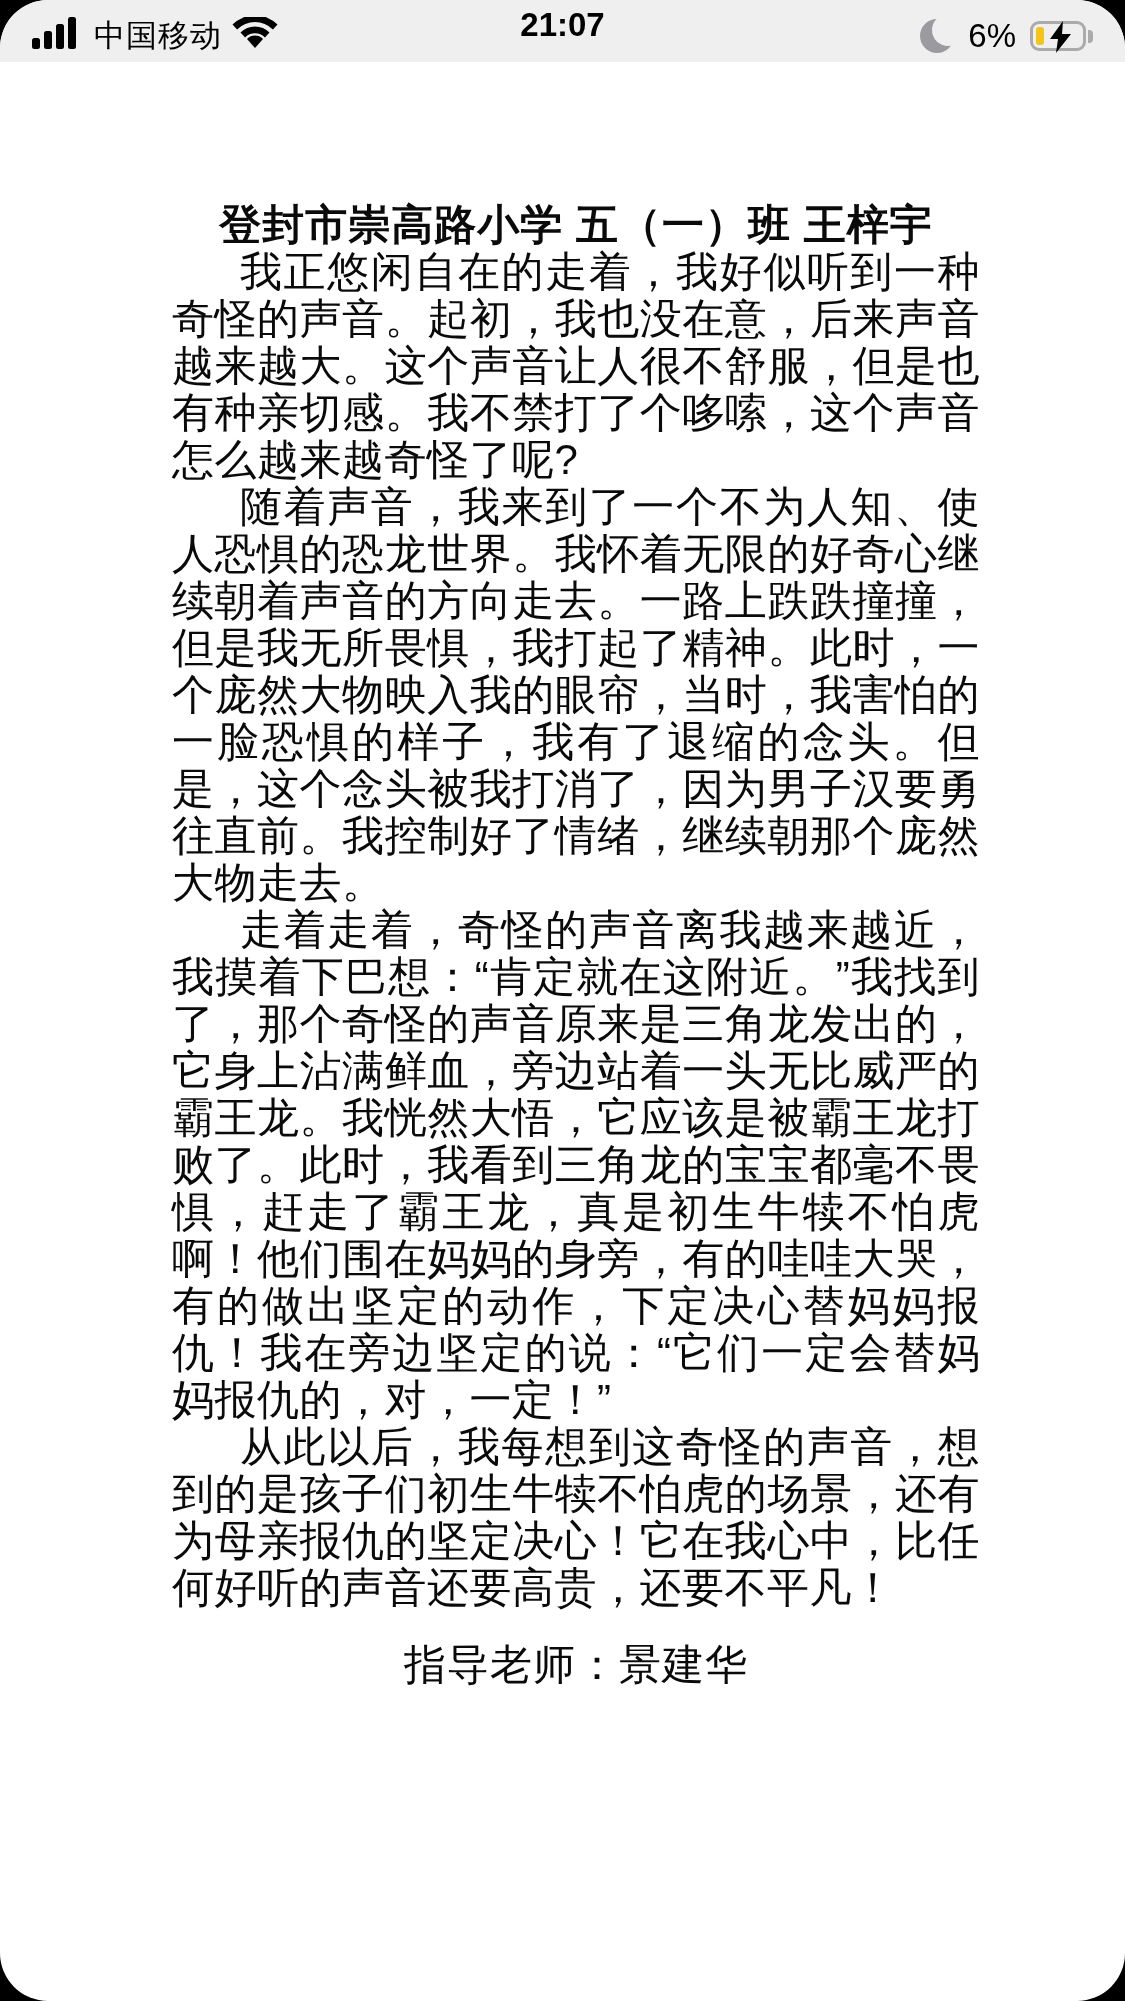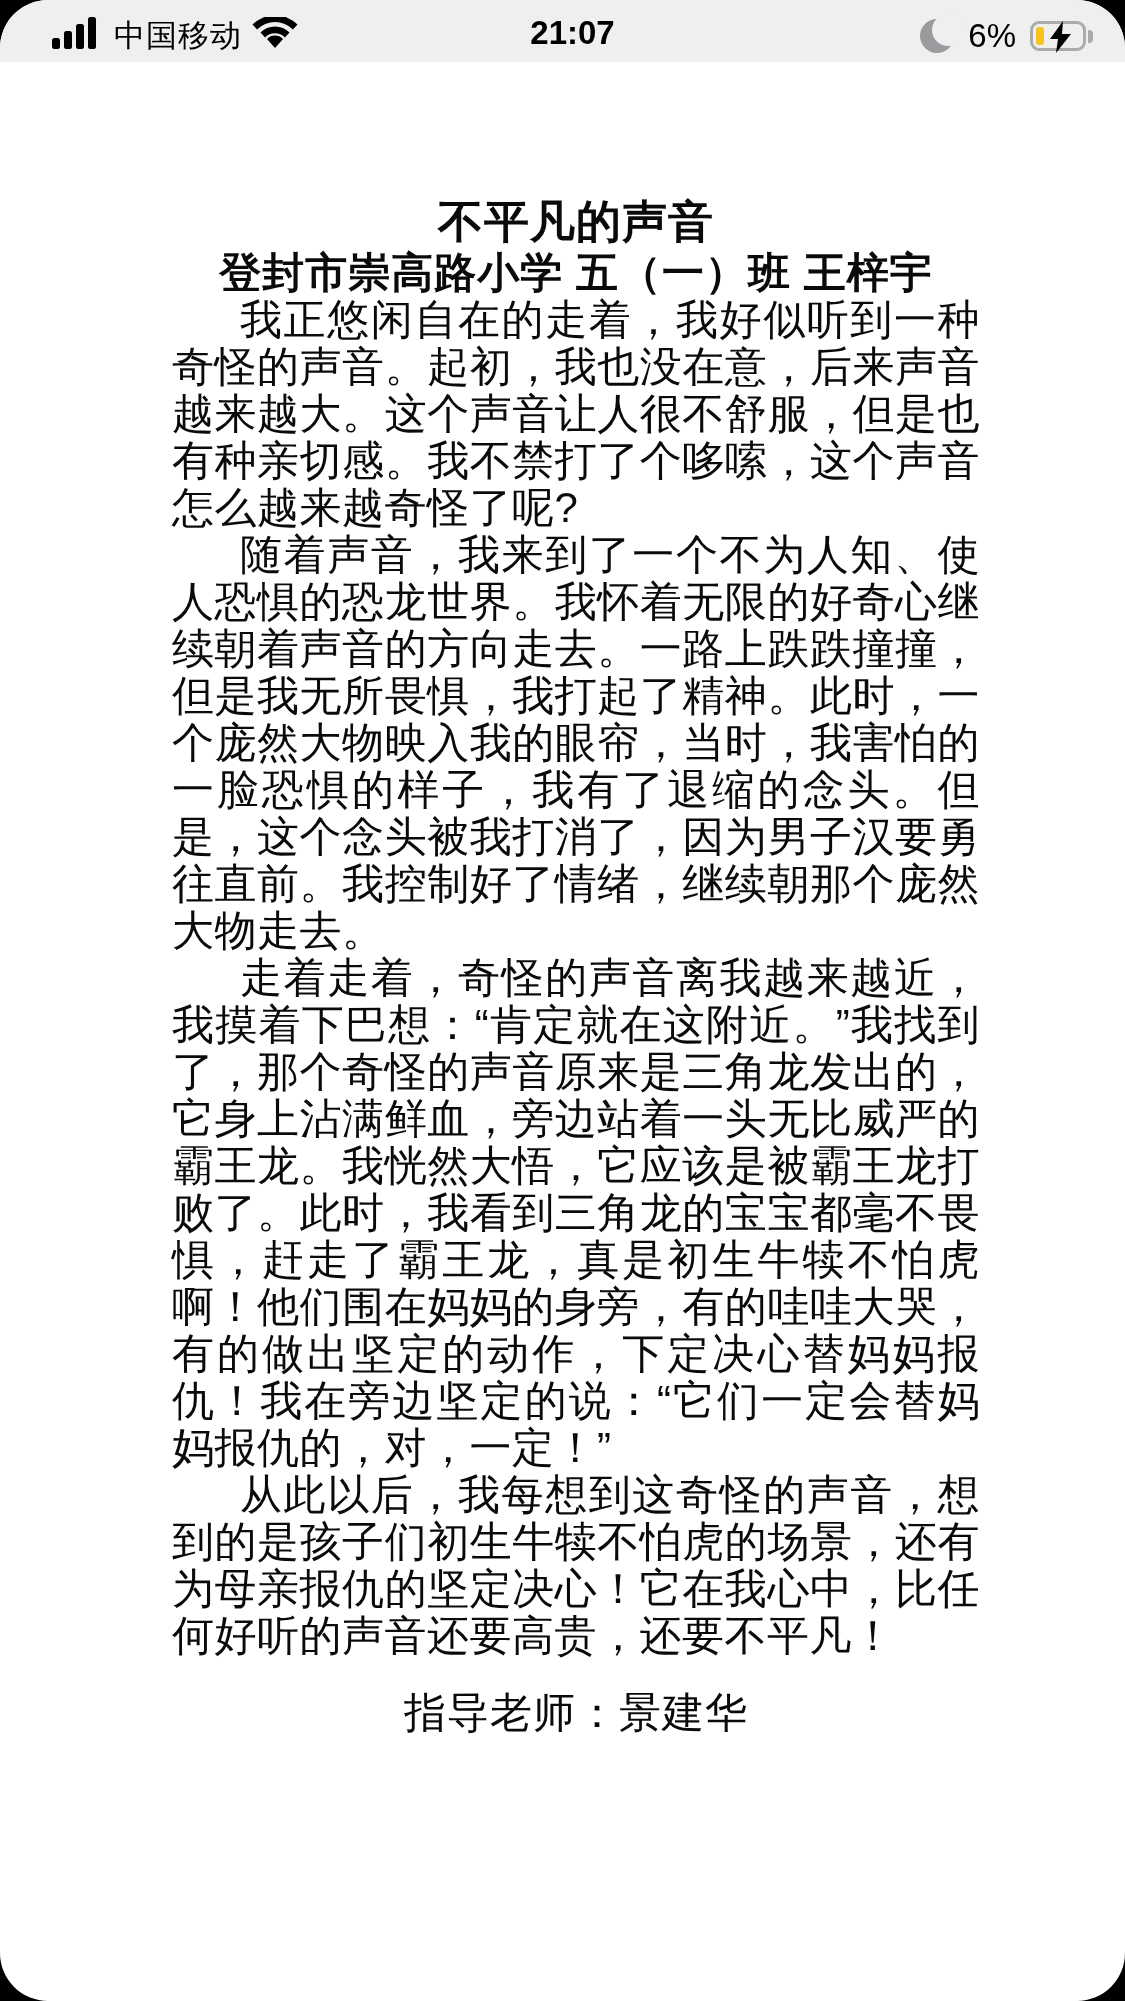--- a/index.html
+++ b/index.html
@@ -10,34 +10,34 @@
     position: relative;
     width: 1125px;
     height: 2001px;
     background: #ffffff;
     border-radius: 48px;
     overflow: hidden;
     margin: 0 auto;
   }
 
   
-  .top-chrome { background: #efefef; padding-left: 20px; }
+  .top-chrome { background: #efefef; }
 
   .status-bar {
     height: 62px;
     display: flex;
     align-items: center;
     justify-content: space-between;
     padding: 10px 32px 0 32px;
     position: relative;
   }
   .status-left, .status-right { display: flex; align-items: center; gap: 10px; }
   .carrier { font-size: 31px; font-weight: 500; color: #000; letter-spacing: 1px; }
   .status-time {
-    position: absolute; left: 0; right: 0; top: 14px;
+    position: absolute; left: 0; right: 0; top: 6px;
     text-align: center;
     font-size: 33px; font-weight: 600; color: #000;
   }
   .moon {
     position: relative; width: 34px; height: 34px; margin-right: 4px;
   }
   .moon .disc { position: absolute; inset: 0; border-radius: 50%; background: #9b9b9f; }
   .moon .bite { position: absolute; left: 12px; top: -5px; width: 32px; height: 32px; border-radius: 50%; background: #efefef; }
   .batt-pct { font-size: 33px; font-weight: 500; color: #000; }
   .battery { display: flex; align-items: center; margin-left: 4px; }
@@ -176,21 +176,20 @@
           </span>
           <span class="battery-cap"></span>
         </span>
       </div>
     </div>
 
 
   </div>
 
   <div class="doc">
-    <h1 class="doc-title">不平凡的声音</h1>
     <div class="doc-byline">登封市崇高路小学 五（一）班 王梓宇</div>
     <div class="doc-body">
       <p>我正悠闲自在的走着，我好似听到一种奇怪的声音。起初，我也没在意，后来声音越来越大。这个声音让人很不舒服，但是也有种亲切感。我不禁打了个哆嗦，这个声音怎么越来越奇怪了呢?</p>
       <p>随着声音，我来到了一个不为人知、使人恐惧的恐龙世界。我怀着无限的好奇心继续朝着声音的方向走去。一路上跌跌撞撞，但是我无所畏惧，我打起了精神。此时，一个庞然大物映入我的眼帘，当时，我害怕的一脸恐惧的样子，我有了退缩的念头。但是，这个念头被我打消了，因为男子汉要勇往直前。我控制好了情绪，继续朝那个庞然大物走去。</p>
       <p>走着走着，奇怪的声音离我越来越近，我摸着下巴想：“肯定就在这附近。”我找到了，那个奇怪的声音原来是三角龙发出的，它身上沾满鲜血，旁边站着一头无比威严的霸王龙。我恍然大悟，它应该是被霸王龙打败了。此时，我看到三角龙的宝宝都毫不畏惧，赶走了霸王龙，真是初生牛犊不怕虎啊！他们围在妈妈的身旁，有的哇哇大哭，有的做出坚定的动作，下定决心替妈妈报仇！我在旁边坚定的说：“它们一定会替妈妈报仇的，对，一定！”</p>
       <p>从此以后，我每想到这奇怪的声音，想到的是孩子们初生牛犊不怕虎的场景，还有为母亲报仇的坚定决心！它在我心中，比任何好听的声音还要高贵，还要不平凡！</p>
     </div>
     <div class="doc-signoff">指导老师：景建华</div>
   </div>
 

